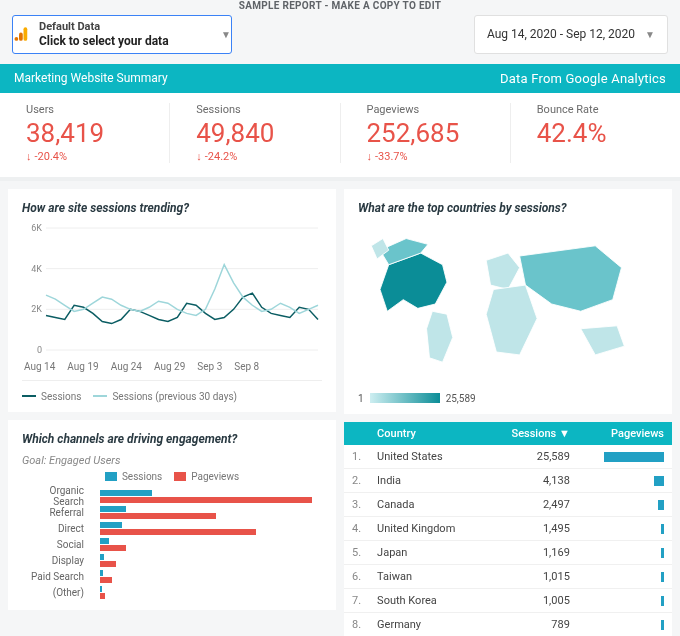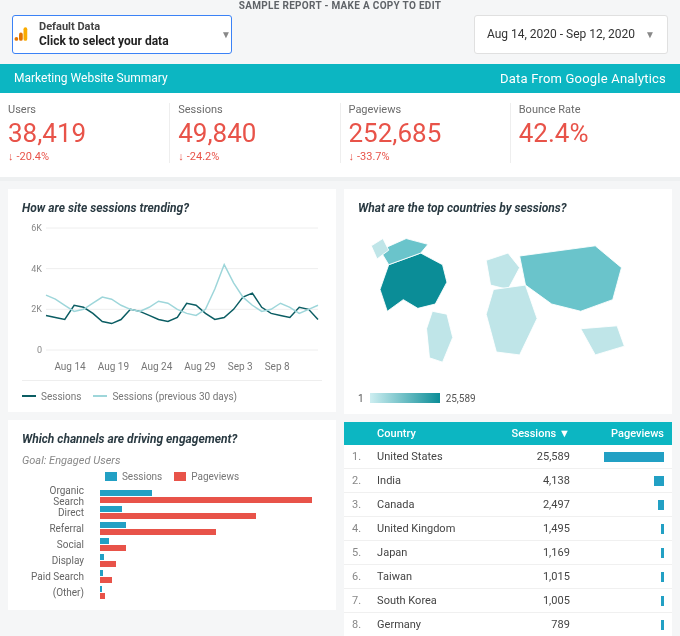--- a/index.html
+++ b/index.html
@@ -9,35 +9,35 @@
 .selector { background: #fff; border: 1px solid #3b82f6; border-radius: 3px; padding: 4px 0; display: flex; align-items: center; gap: 8px; min-width: 220px; cursor: pointer; font-weight: bold; }
 .selector .lines { display: flex; flex-direction: column; line-height: 1.25; }
 .selector .l1 { font-size: 11px; color: #444; }
 .selector .l2 { font-size: 12px; color: #222; }
 .ga-logo { width: 18px; height: 18px; }
 .caret { margin-left: auto; color: #888; font-size: 10px; }
 .date-picker { background: #fff; border: 1px solid #e0e0e0; border-radius: 3px; padding: 8px 12px; display: flex; align-items: center; gap: 10px; font-size: 12px; color: #333; cursor: pointer; min-width: 190px; }
 .teal-bar { background: #0cb6c2; color: #fff; display: flex; justify-content: space-between; padding: 7px 14px; font-size: 12px; }
 .teal-bar .r { font-size: 13px; letter-spacing: .2px; }
 .kpis { background: #fff; display: flex; padding: 10px 0 14px; border-bottom: 4px solid #eef0f1; }
-.kpi { flex: 1; padding: 0 8px; }
+.kpi { flex: 1; padding: 0 26px; }
 .kpi + .kpi { border-left: 1px solid #eee; }
 .kpi-label { font-size: 11px; color: #6b6b6b; margin-bottom: 3px; }
 .kpi-value { font-size: 26px; color: #e85349; font-weight: 400; line-height: 1.1; }
 .kpi-delta { font-size: 11px; color: #e85349; margin-top: 3px; }
 .kpi-delta.up::before { content: "\2191"; margin-right: 3px; }
 .kpi-delta.down::before { content: "\2193"; margin-right: 3px; }
 .grid { display: flex; gap: 8px; padding: 8px; }
 .col { flex: 1; display: flex; flex-direction: column; gap: 8px; }
 .card { background: #fff; padding: 12px 14px 10px; }
 .card h3 { font-size: 12px; font-weight: 700; color: #2a3a42; font-style: italic; margin-bottom: 8px; line-height: 1.2; }
 .subgoal { font-size: 11px; font-style: italic; color: #888; margin-bottom: 4px; }
 .chart { position: relative; }
 .xlabels, .legend-row { display: flex; gap: 12px; font-size: 10px; color: #777; }
-.xlabels { justify-content: center; padding: 4px 2px 0; }
+.xlabels { justify-content: flex-start; padding: 4px 2px 0; }
 .legend-row { padding-top: 10px; border-top: 1px solid #eee; margin-top: 8px; }
 .legend-item { display: flex; align-items: center; gap: 5px; }
 .swatch-line { width: 14px; height: 2px; }
 .swatch-box { width: 12px; height: 9px; }
 .map-legend { display: flex; align-items: center; gap: 6px; font-size: 10px; color: #555; margin-top: 6px; }
 .gradient { width: 70px; height: 10px; background: linear-gradient(to right, #cdeef1, #0b8d97); }
 .table { width: 100%; border-collapse: collapse; font-size: 11px; }
 .table th { background: #0cb6c2; color: #fff; font-weight: 500; text-align: left; padding: 5px 8px; }
 .table th.r, .table td.r { text-align: right; }
 .table td { padding: 5px 8px; border-bottom: 1px solid #f0f0f0; color: #444; }
@@ -157,31 +157,31 @@
       </div>
       <div id="channels-bars">
           <div class="hbar-row">
             <div class="hbar-label">Organic Search</div>
       <div class="hbar-track">
         <div class="hbar sess" style="width:23.636363636363637%"></div>
         <div class="hbar pv" style="width:95.45454545454545%"></div>
       </div>
           </div>
           <div class="hbar-row">
+            <div class="hbar-label">Referral</div>
+      <div class="hbar-track">
+        <div class="hbar sess" style="width:11.818181818181818%"></div>
+        <div class="hbar pv" style="width:52.27272727272727%"></div>
+      </div>
+          </div>
+          <div class="hbar-row">
             <div class="hbar-label">Direct</div>
       <div class="hbar-track">
         <div class="hbar sess" style="width:10%"></div>
         <div class="hbar pv" style="width:70.45454545454545%"></div>
-      </div>
-          </div>
-          <div class="hbar-row">
-            <div class="hbar-label">Referral</div>
-      <div class="hbar-track">
-        <div class="hbar sess" style="width:11.818181818181818%"></div>
-        <div class="hbar pv" style="width:52.27272727272727%"></div>
       </div>
           </div>
           <div class="hbar-row">
             <div class="hbar-label">Social</div>
       <div class="hbar-track">
         <div class="hbar sess" style="width:4.090909090909091%"></div>
         <div class="hbar pv" style="width:11.818181818181818%"></div>
       </div>
           </div>
           <div class="hbar-row">

